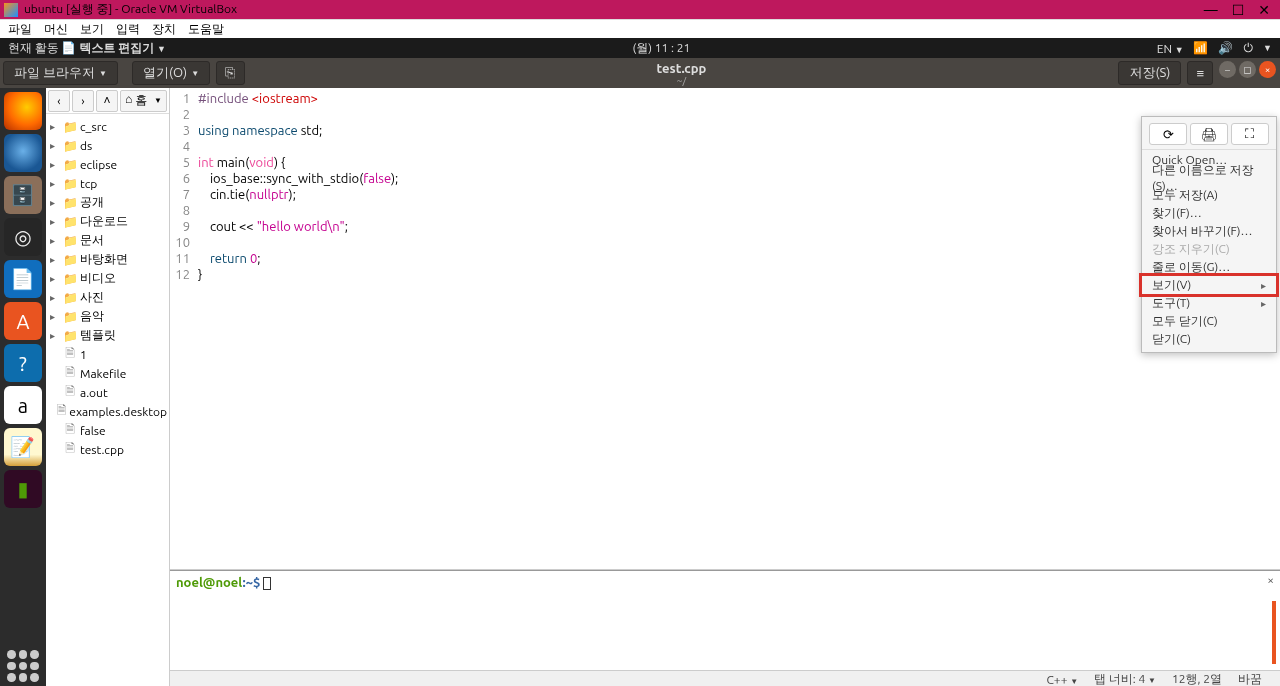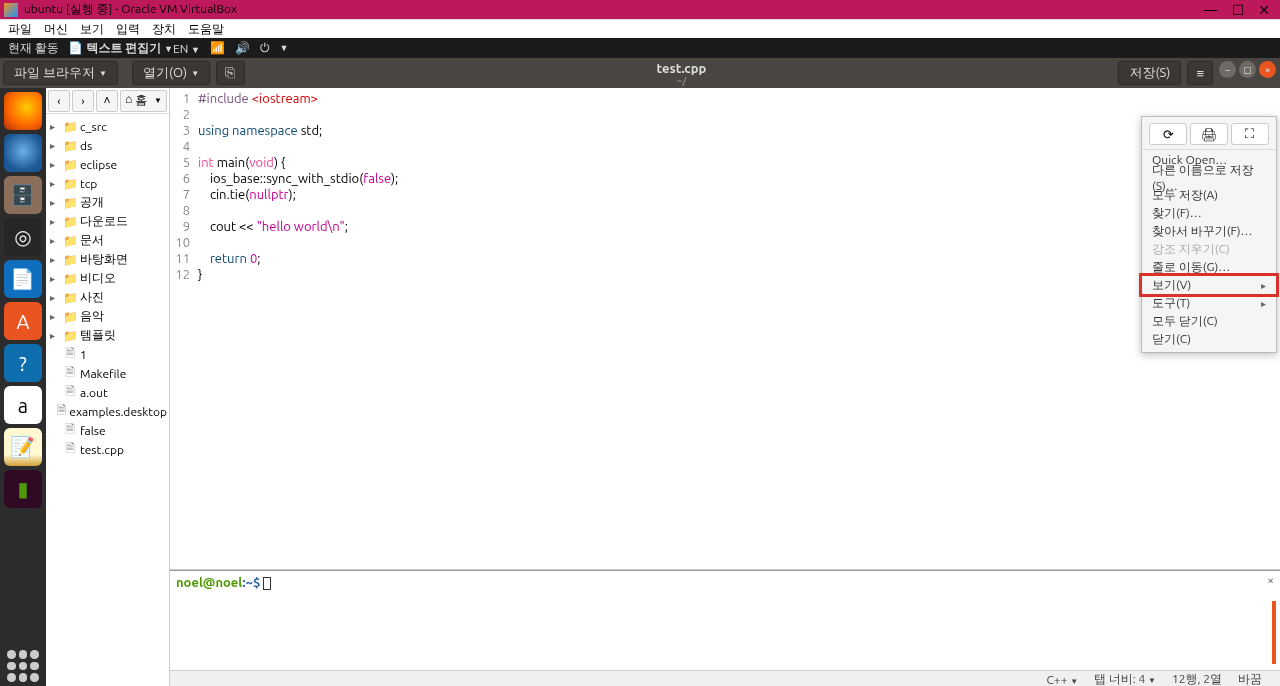--- a/index.html
+++ b/index.html
@@ -10,21 +10,21 @@
 .win-titlebar .vb-icon { width: 14px; height: 14px; background: linear-gradient(135deg,#f7931e,#1e90ff); margin-right: 6px; }
 .win-titlebar .title { flex: 1; font-size: 12px; color: #000; }
 .win-titlebar .ctrls { display: flex; gap: 14px; margin-right: 6px; }
 .win-titlebar .ctrls span { font-size: 14px; color: #000; cursor: default; }
 
 
 .vb-menu { height: 18px; background: #fff; display: flex; gap: 12px; padding: 0 8px; font-size: 12px; color: #000; align-items: center; }
 
 
 .gnome-top { height: 20px; background: #1b1b1b; color: #ddd; display: flex; align-items: center; padding: 0 8px; font-size: 12px; }
-.gnome-top .left { display: flex; gap: 10px; align-items: center; }
+.gnome-top .left { display: flex; gap: 3px; align-items: center; }
 .gnome-top .left .app { font-weight: bold; }
 .gnome-top .left .tri { font-size: 9px; }
 .gnome-top .center { flex: 1; text-align: center; }
 .gnome-top .right { display: flex; gap: 10px; align-items: center; }
 .gnome-top .right .tri { font-size: 9px; }
 
 
 .gedit-header { height: 30px; background: #494541; color: #ddd; display: flex; align-items: center; font-size: 13px; }
 .gedit-header .hbtn { height: 24px; padding: 0 10px; margin: 0 3px; background: #3a3734; border: 1px solid #2d2a28; border-radius: 3px; display: flex; align-items: center; gap: 4px; }
 .gedit-header .tri { font-size: 8px; }
@@ -130,20 +130,21 @@
 
 <div class="gnome-top">
   <div class="left">
     <span>현재 활동</span>
     <span>
       <span>📄</span>
       <span class="app">텍스트 편집기</span>
       <span class="tri">▼</span>
     </span>
   </div>
+  <div class="center">(월)  11 : 21</div>
   <div class="right">
     <span><span>EN</span> <span class="tri">▼</span></span>
     <span>📶</span>
     <span>🔊</span>
     <span>⏻</span>
     <span class="tri">▼</span>
   </div>
 </div>
 
 <div class="gedit-header">

